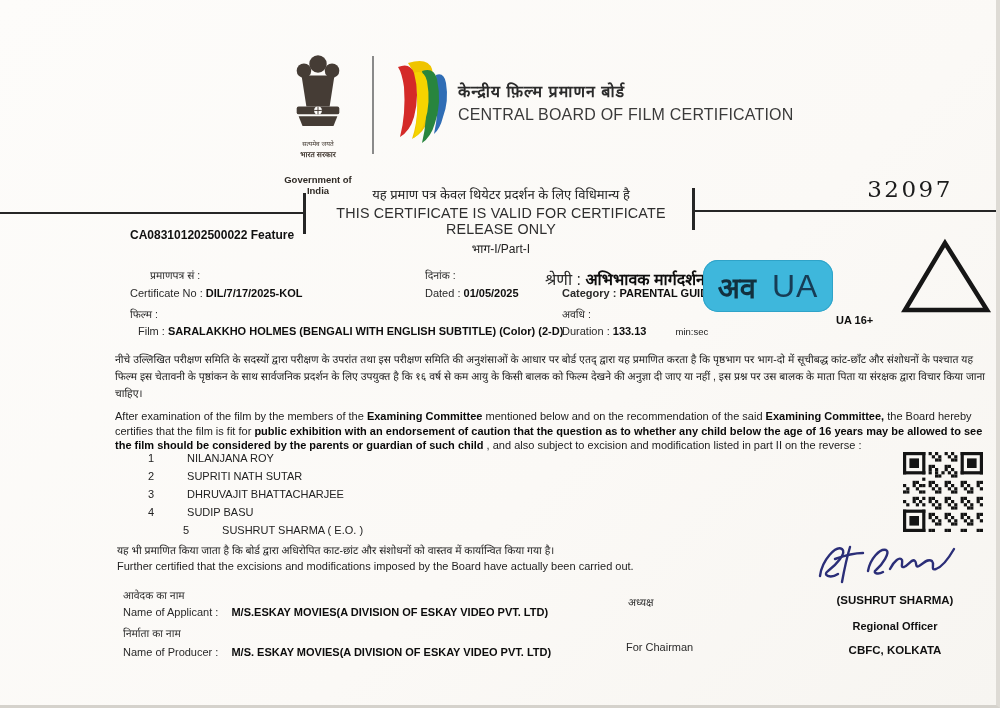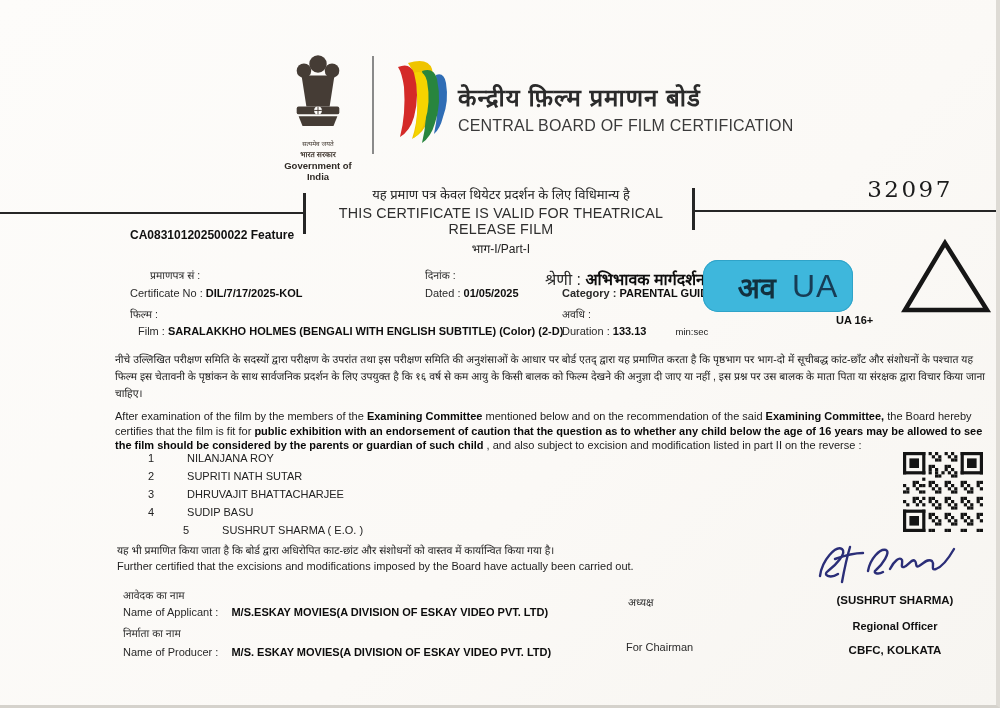--- a/index.html
+++ b/index.html
@@ -8,25 +8,25 @@
     background:linear-gradient(135deg,#fdfcfa 0%,#fbf9f6 60%,#f7f5f1 100%);
     border-right:4px solid #dedbd5;border-bottom:3px solid #d5d2cc;
     font-family:"Liberation Sans","DejaVu Sans",sans-serif;color:#1f1f1f;
     box-sizing:border-box;
   }
   .abs{position:absolute;}
   
   .emblem-block{left:272px;top:52px;width:92px;text-align:center;color:#453c35;}
   .emblem-block .motto{font-size:6.5px;margin-top:1px;}
   .emblem-block .gov-hi{font-size:7.5px;margin-top:1px;font-weight:bold;}
-  .emblem-block .gov-en{font-size:9.5px;font-weight:bold;margin-top:1px;color:#2f2a25;}
+  .emblem-block .gov-en{font-size:9.5px;font-weight:bold;margin-top:15px;color:#2f2a25;}
   .header-divider{left:372px;top:56px;width:1.5px;height:98px;background:#8a8a8a;}
   .logo{left:392px;top:58px;}
   .org-block{left:458px;top:80px;}
-  .org-hi{font-size:24px;font-weight:600;color:#2b2b2b;letter-spacing:1px;}
+  .org-hi{font-size:16px;font-weight:600;color:#2b2b2b;letter-spacing:1px;}
   .org-en{font-size:16.5px;font-weight:500;color:#3a3a3a;margin-top:3px;letter-spacing:0.2px;transform:scaleX(0.97);transform-origin:left;}
   .serial{left:830px;top:176px;width:160px;text-align:center;font-family:"DejaVu Serif","Liberation Serif",serif;font-size:23px;letter-spacing:2.5px;color:#1c1c1c;}
   
   .rule{background:#262626;}
   .rule-left{left:0;top:212px;width:252px;height:2px;}
   .rule-left2{left:252px;top:212px;width:52px;height:2px;}
   .tick-left{left:303px;top:193px;width:2.5px;height:41px;background:#262626;}
   .tick-right{left:692px;top:188px;width:2.5px;height:42px;background:#262626;}
   .rule-right{left:694px;top:210px;width:306px;height:2px;}
   
@@ -35,21 +35,21 @@
   .banner .en{font-size:14.3px;color:#2e2e2e;margin-top:2px;letter-spacing:0.2px;}
   .banner .part{font-size:12px;margin-top:3px;color:#222;}
   .file-no{left:130px;top:228px;font-size:12px;font-weight:bold;color:#111;}
   
   .lbl{font-size:10.5px;color:#2a2a2a;}
   .row{font-size:11px;color:#2a2a2a;white-space:nowrap;}
   .row b{color:#0d0d0d;}
   .unit{font-size:9.5px;margin-left:26px;color:#222;}
   
   .ua-badge{left:703px;top:260px;width:130px;height:52px;background:#3eb7dc;border-radius:15px;
-    display:flex;align-items:center;justify-content:center;gap:16px;box-shadow:0 0 0 1px #2fa3c8 inset;padding-left:20px;}
+    display:flex;align-items:center;justify-content:center;gap:16px;box-shadow:0 0 0 1px #2fa3c8 inset;}
   .badge-hi{font-size:29px;color:#12303e;font-weight:600;}
   .badge-en{font-size:32px;color:#173c55;font-weight:500;letter-spacing:1px;}
   .ua-mark{left:836px;top:314px;font-size:11px;font-weight:bold;color:#0e0e0e;}
   
   .para-hi{left:115px;top:351px;width:882px;font-size:10.5px;line-height:17px;color:#191919;}
   .para-en{left:115px;top:409px;width:884px;font-size:11px;line-height:14.6px;color:#1c1c1c;}
   .para-en b{color:#090909;}
   .member{font-size:11px;color:#222;}
   .member .no{display:inline-block;width:36px;}
   
@@ -108,21 +108,21 @@
   <div class="abs serial">32097</div>
 
   <div class="abs rule rule-left"></div>
   <div class="abs rule rule-left2"></div>
   <div class="abs tick-left"></div>
   <div class="abs tick-right"></div>
   <div class="abs rule rule-right"></div>
 
   <div class="abs banner">
     <div class="hi">यह प्रमाण पत्र केवल थियेटर प्रदर्शन के लिए विधिमान्य है</div>
-    <div class="en">THIS CERTIFICATE IS VALID FOR THEATRICAL RELEASE FILM</div>
+    <div class="en">THIS CERTIFICATE IS VALID FOR CERTIFICATE RELEASE ONLY</div>
     <div class="part">भाग-I/Part-I</div>
   </div>
 
   <div class="abs file-no">CA083101202500022 Feature</div>
 
   <div class="abs lbl" style="left:130px;top:268px;margin-left:20px;">प्रमाणपत्र सं :</div>
   <div class="abs row" style="left:130px;top:287px;">
     <span>Certificate No :</span>
     <b>DIL/7/17/2025-KOL</b>
   </div>

